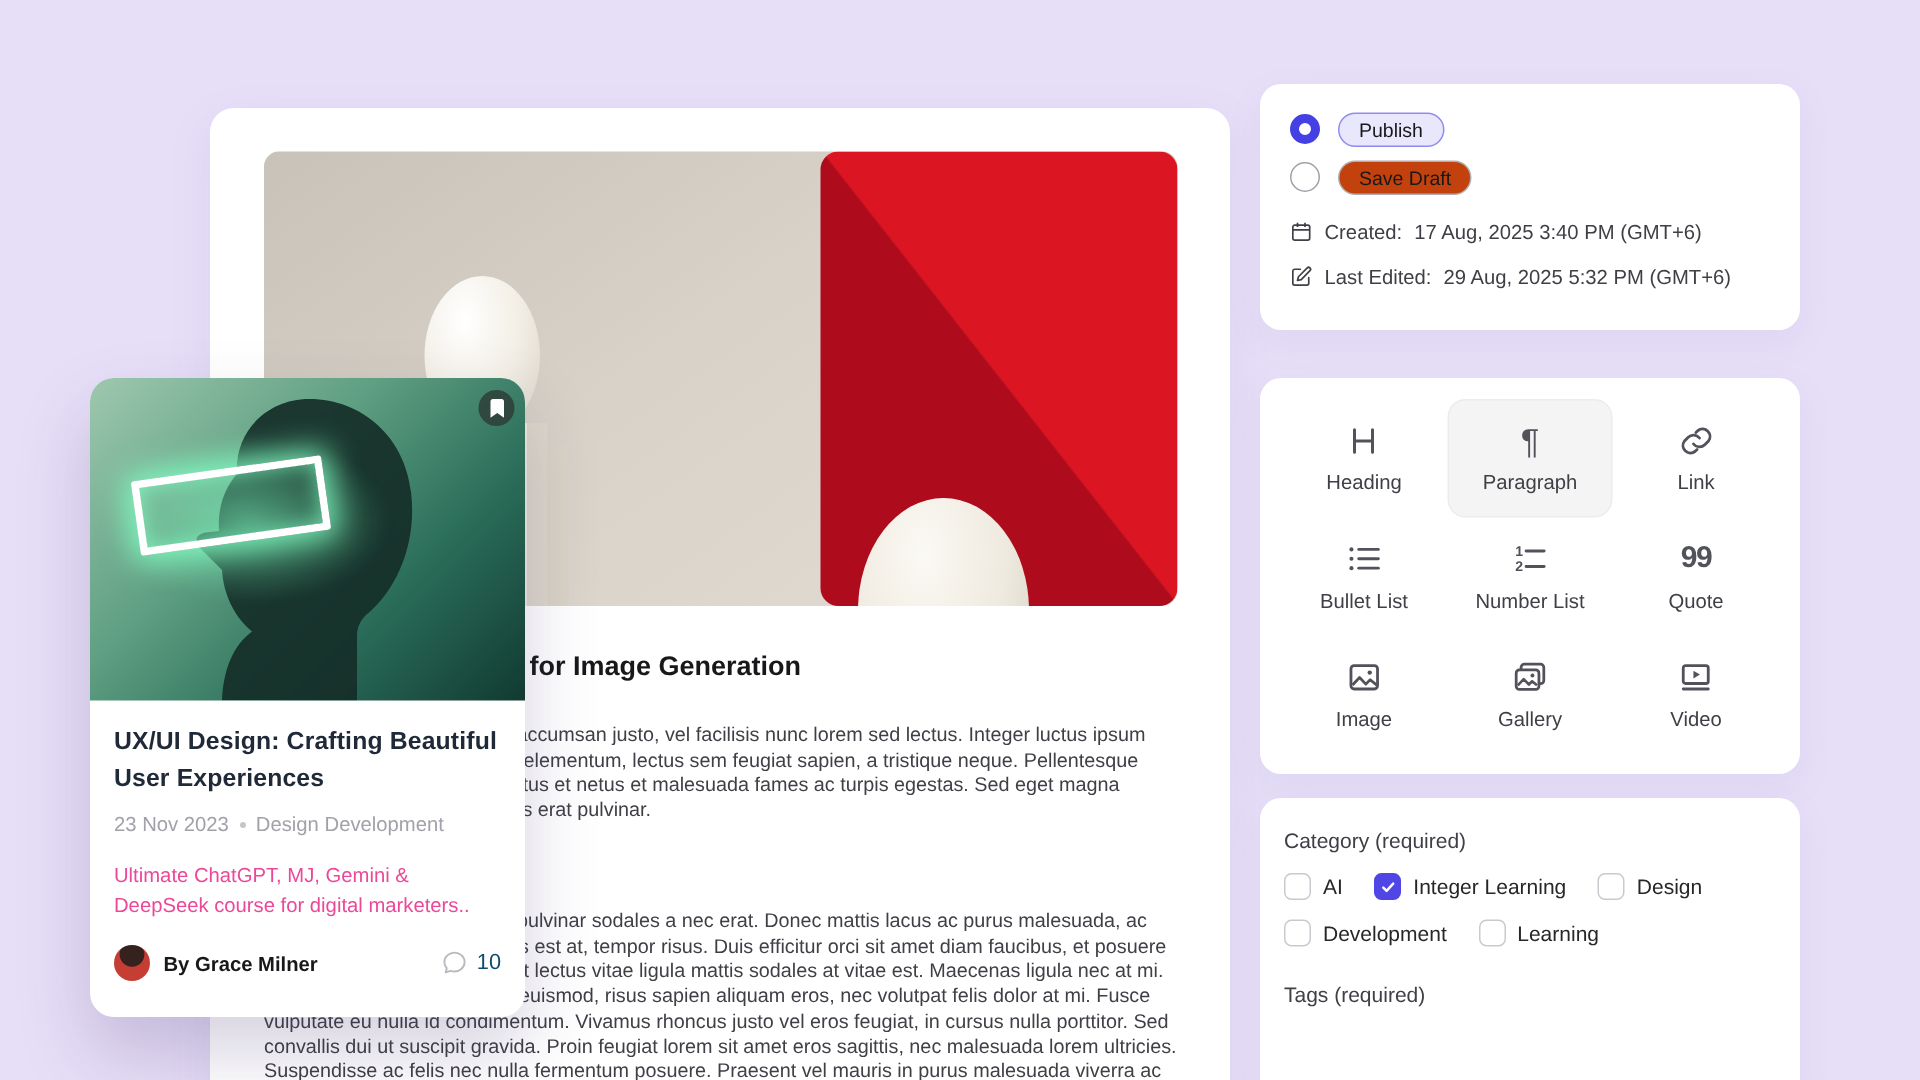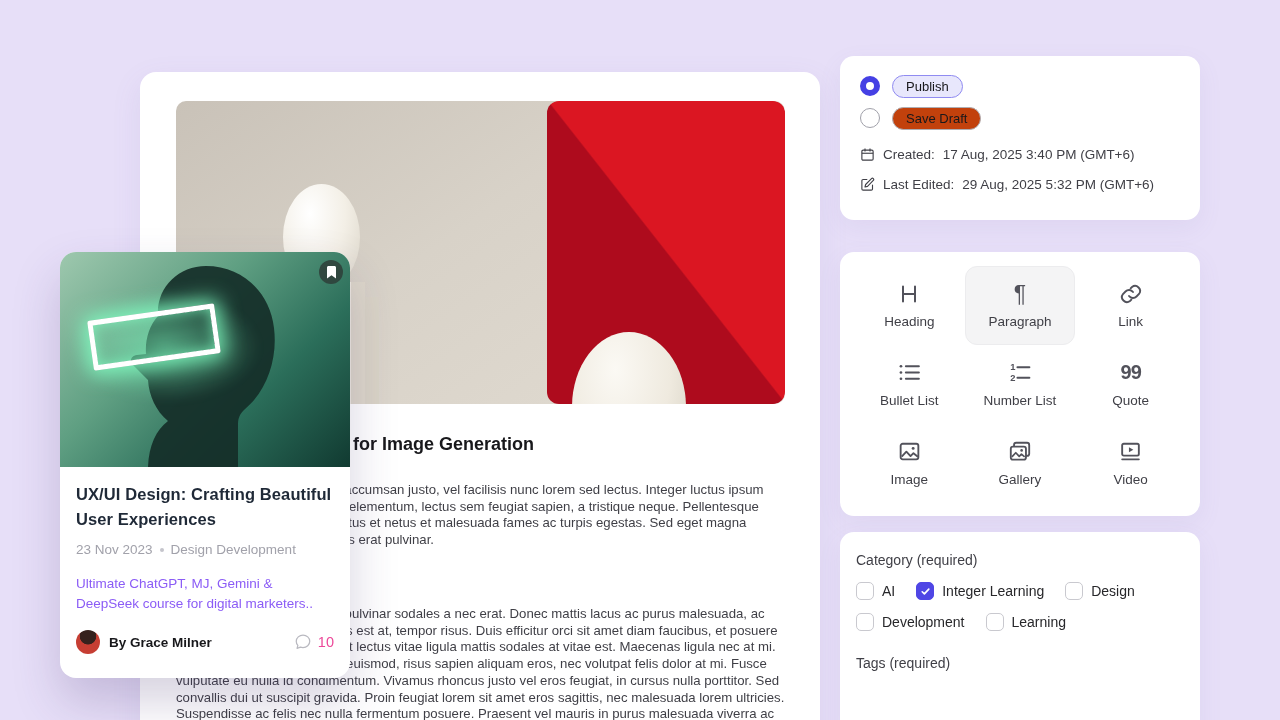--- a/index.html
+++ b/index.html
@@ -36,26 +36,26 @@
     background:radial-gradient(closest-side, rgba(130,255,195,.55), rgba(130,255,195,0)); filter:blur(4px); }
   .neon-rect{ position:absolute; left:30px; top:60px; width:128px; height:50px; border:5px solid #fff;
     transform:rotate(-8deg); border-radius:2px;
     box-shadow:0 0 20px 5px rgba(130,255,195,.85), inset 0 0 14px rgba(130,255,195,.8); }
   .bookmark-btn{ position:absolute; top:8px; right:7px; width:24px; height:24px; border-radius:50%;
     background:rgba(45,56,52,.78); display:flex; align-items:center; justify-content:center; cursor:pointer; }
   .card-body{ padding:15px 16px 0 16px; }
   .card-title{ font-size:16.5px; font-weight:bold; color:#1f2937; line-height:25px; letter-spacing:.1px; }
   .card-meta{ margin-top:10px; font-size:13.5px; color:#a1a1aa; display:flex; align-items:center; gap:7px; }
   .meta-dot{ width:4px; height:4px; border-radius:50%; background:#c5c5cc; display:inline-block; }
-  .card-desc{ margin-top:17px; font-size:13.5px; color:#8b5cf6; line-height:20px; }
+  .card-desc{ margin-top:17px; font-size:13.5px; color:#ec4899; line-height:20px; }
   .card-footer{ margin-top:16px; display:flex; align-items:center; }
   .avatar{ width:24px; height:24px; border-radius:50%;
     background:radial-gradient(circle at 50% 26%, #35211d 0 37%, #c63e33 40%); }
   .byline{ margin-left:9px; font-size:13.5px; font-weight:bold; color:#18181b; }
-  .comments{ margin-left:auto; display:flex; align-items:center; gap:6px; font-size:14.5px; color:#ec4899; }
+  .comments{ margin-left:auto; display:flex; align-items:center; gap:6px; font-size:14.5px; color:#0c4a6e; }
 
   
   .panel{ position:absolute; left:840px; width:360px; background:#fff; border-radius:14px;
     box-shadow:0 8px 24px rgba(120,100,170,.08); }
   .panel-publish{ top:56px; height:164px; padding:16px 20px; }
   .radio-row{ display:flex; align-items:center; height:28px; margin-bottom:4px; cursor:pointer; }
   .radio{ width:20px; height:20px; border-radius:50%; background:#fff; border:1.5px solid #a1a1aa; }
   .radio.selected{ border:6px solid #4540e4; }
   .pill{ margin-left:12px; font-size:13px; color:#18181b; padding:3px 13px; border-radius:999px; }
   .pill-publish{ background:#e8e7fc; border:1px solid #908bf1; }

